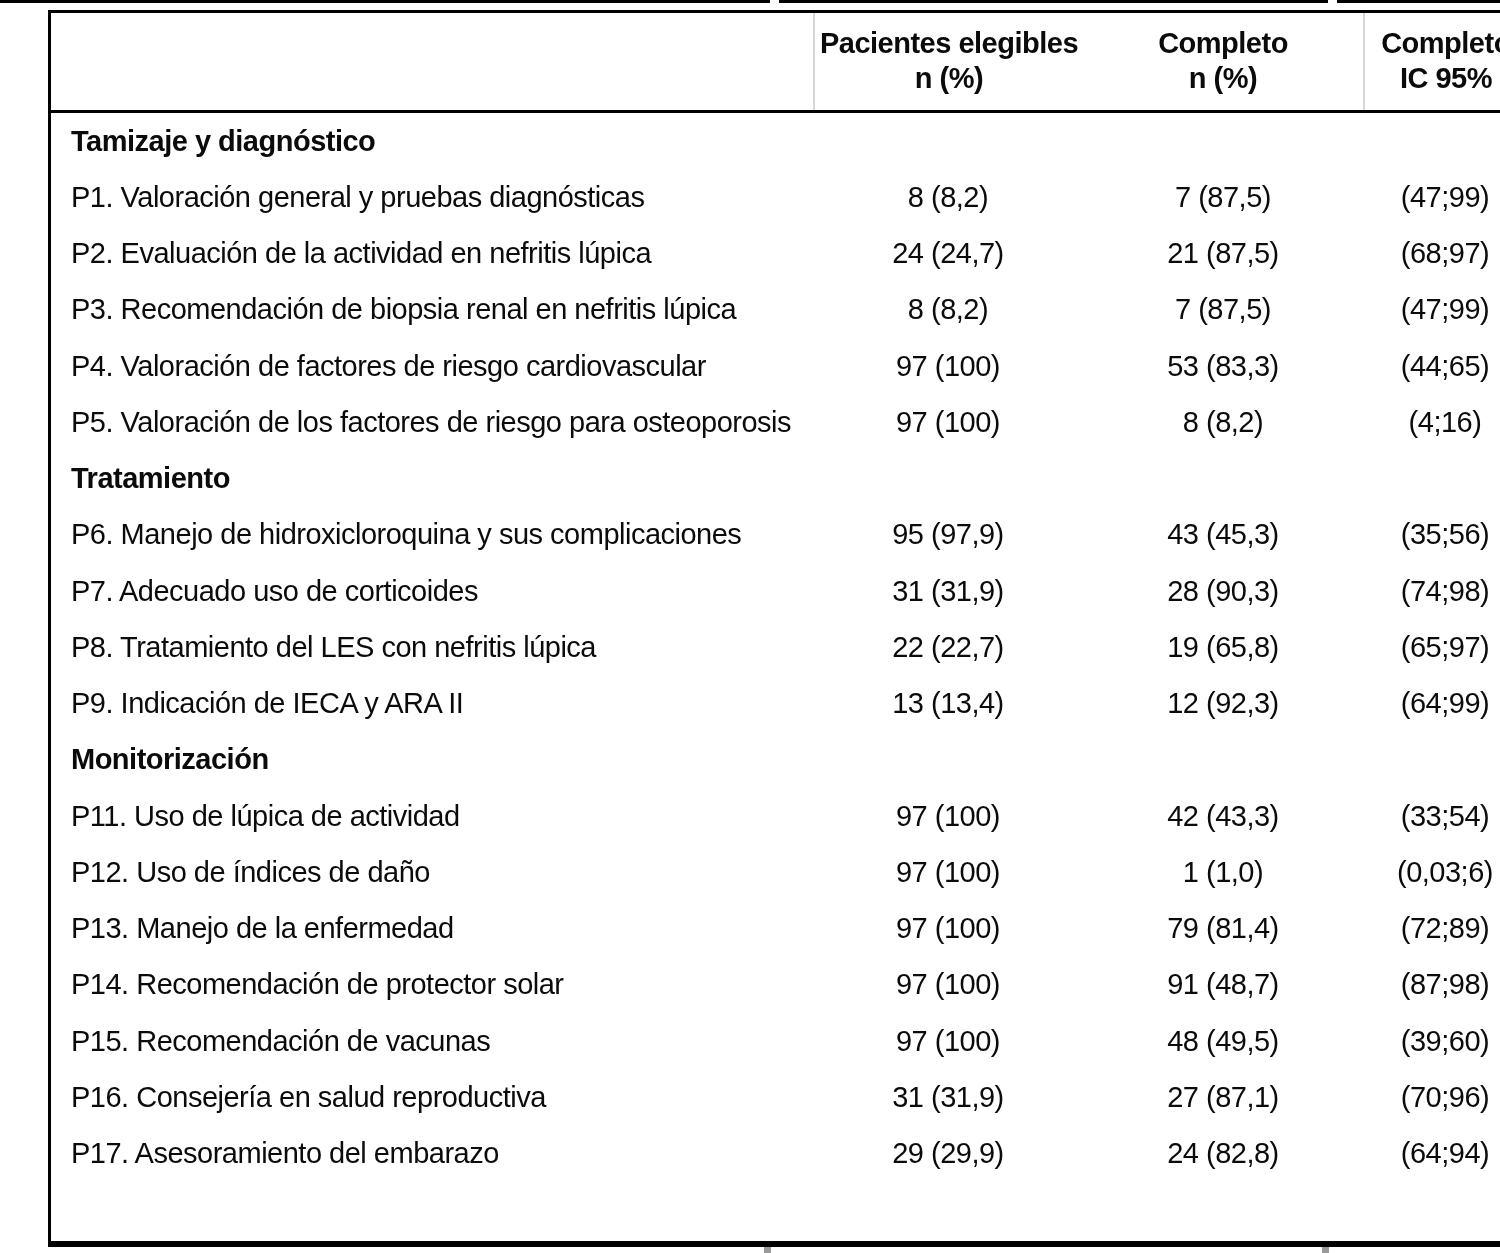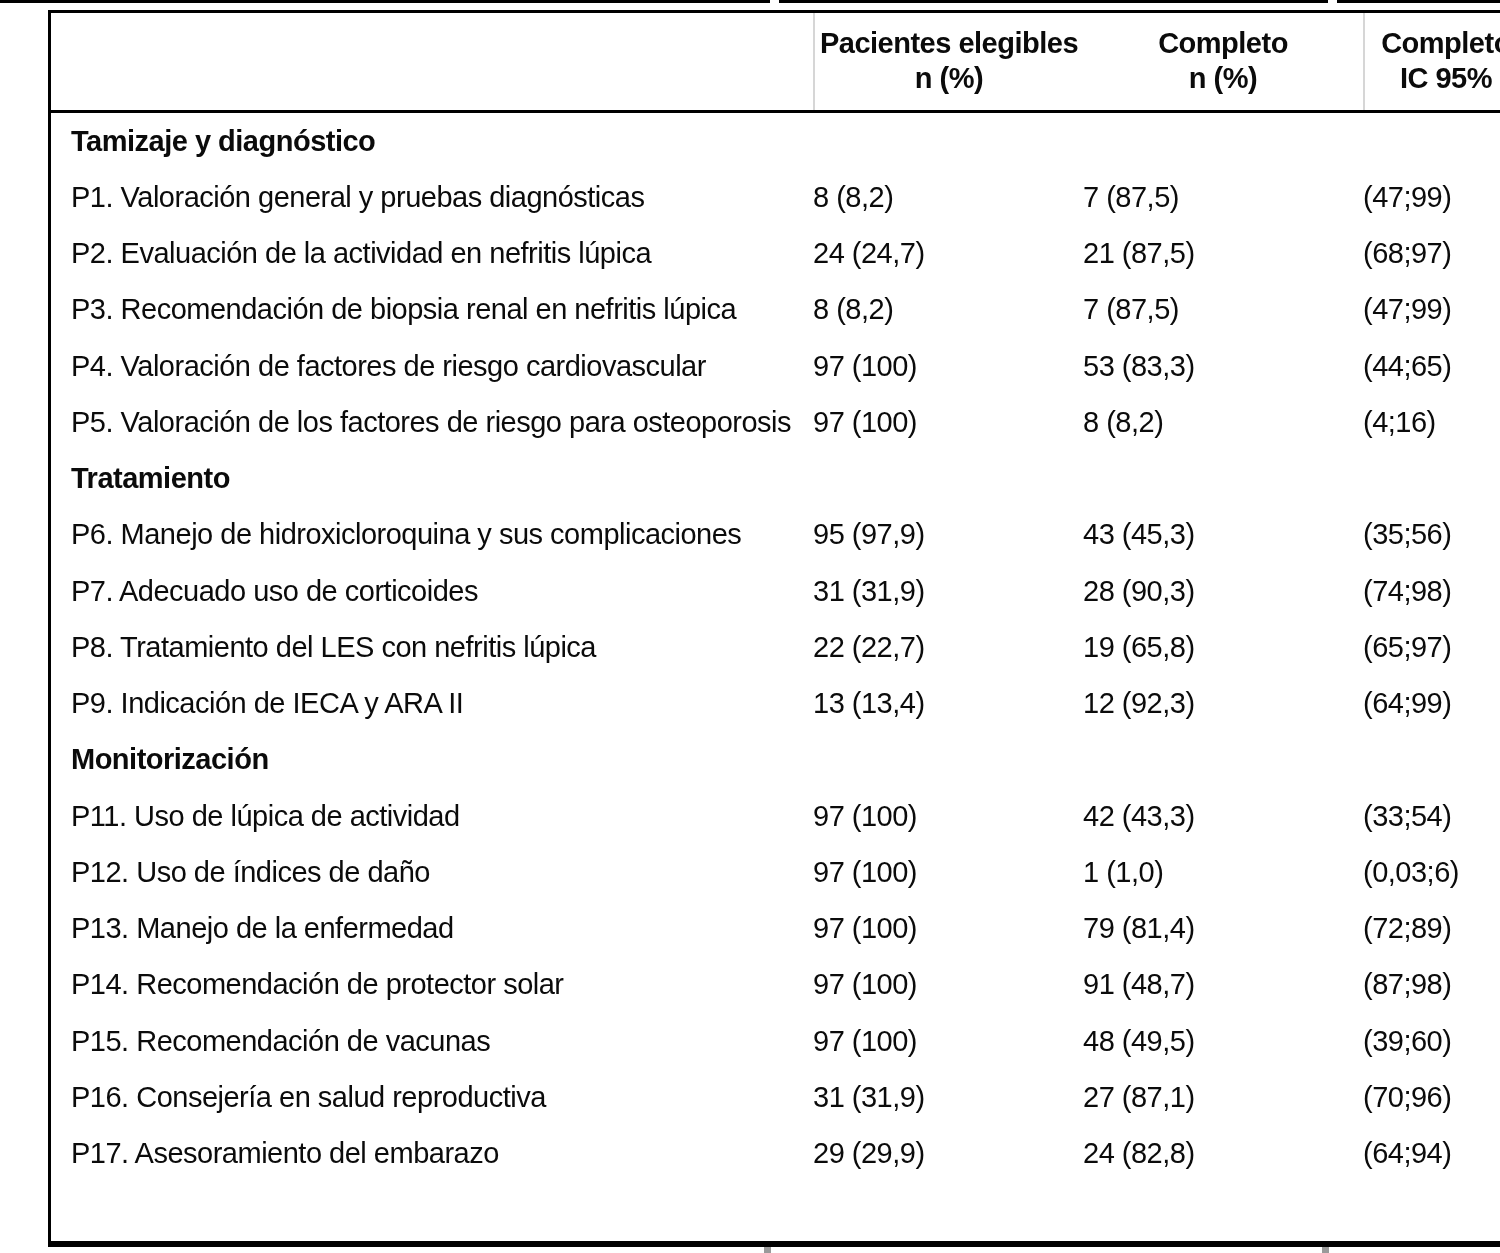--- a/index.html
+++ b/index.html
@@ -29,21 +29,21 @@
   }
   .hcell.div-left { border-left:2px solid #d6d6d6; }
 
   .tbody { width:100%; }
   .trow {
     display:grid; grid-template-columns:762px 270px 280px 164px;
     height:56.25px; align-items:center;
     font-size:29px; letter-spacing:-0.5px; white-space:nowrap;
   }
   .trow .label { padding-left:20px; text-align:left; overflow:visible; }
-  .trow .val   { }
+  .trow .val   { text-align:center; }
   .trow.section { font-weight:700; }
   .trow.section .label { grid-column:1 / span 4; }
 
   
   .notch { position:absolute; bottom:0; width:7px; height:6px; background:#9a9a9a; }
   .notch.n1 { left:764px; }
   .notch.n2 { left:1322px; }
 </style>
 </head>
 <body>

